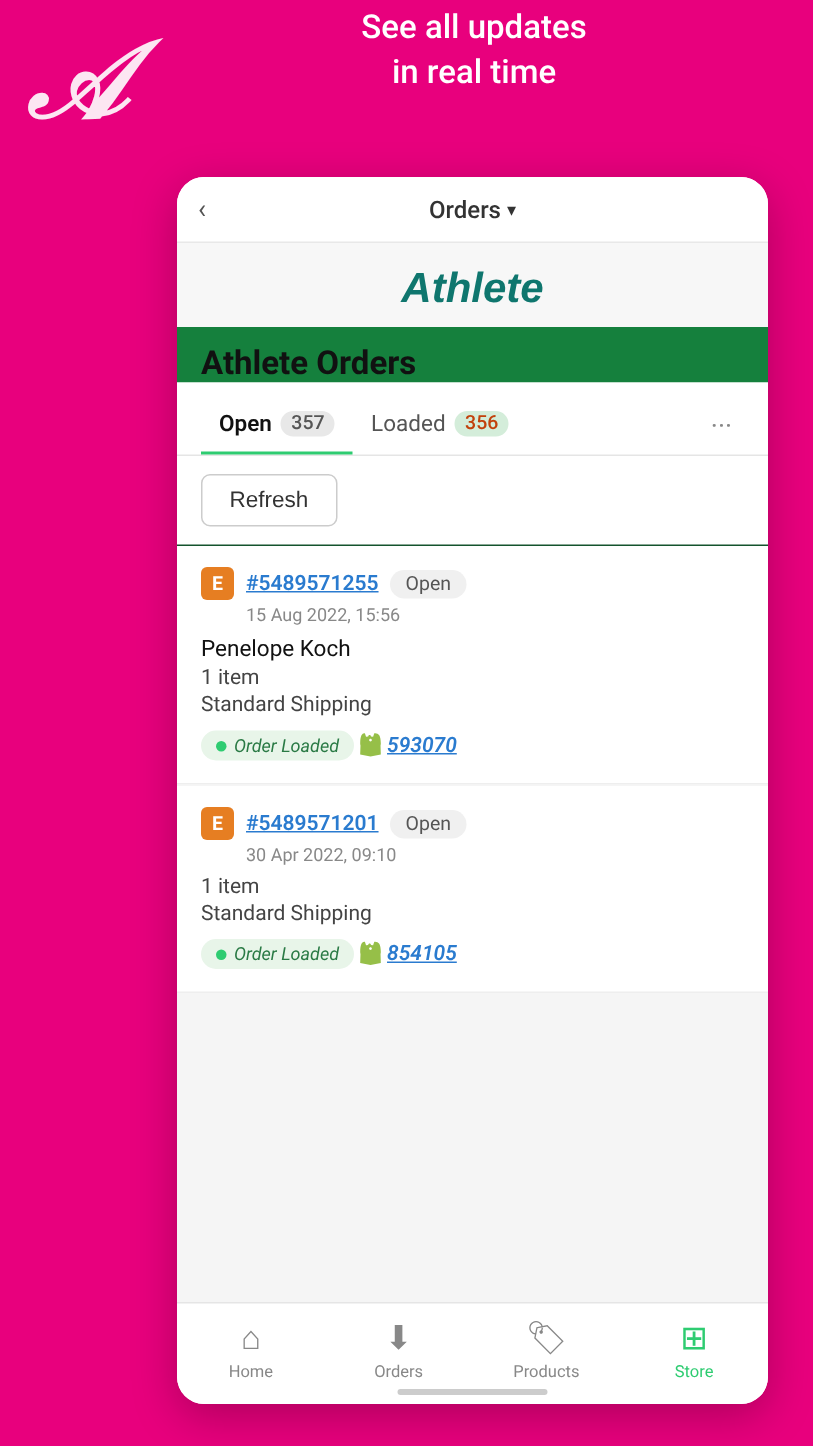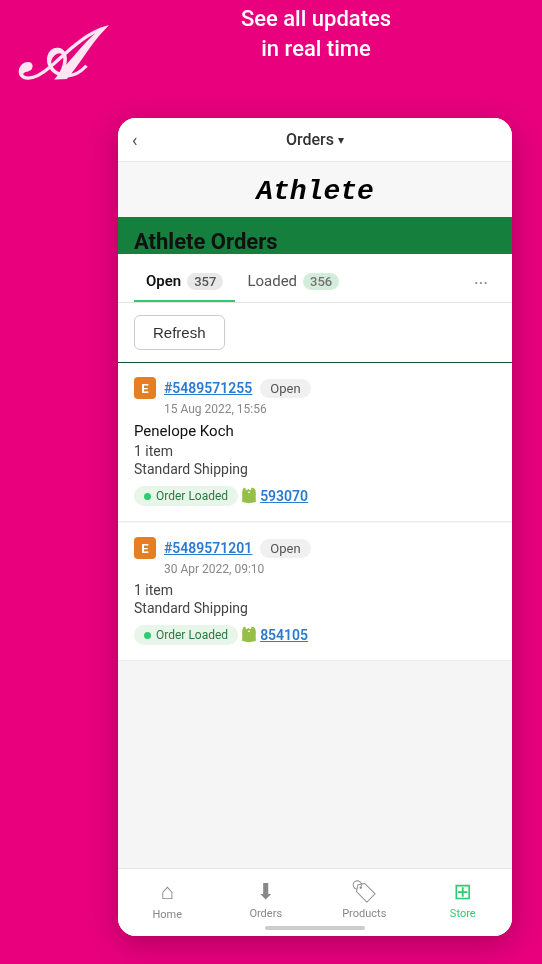--- a/index.html
+++ b/index.html
@@ -85,23 +85,23 @@
 
     
     .app-brand {
       text-align: center;
       padding: 14px 0 10px;
       background: #f7f7f7;
     }
     .app-brand-name {
       font-size: 28px;
       font-weight: 700;
-      color: #000000;
+      color: #0f766e;
       font-style: italic;
-      font-family: Liberation Mono, monospace;
+      font-family: Liberation Sans, sans-serif;
     }
 
     
     .page-title-area {
       padding: 12px 16px 0;
       background: #15803d;
     }
     .page-title {
       font-size: 22px;
       font-weight: 700;
@@ -135,21 +135,21 @@
     .tab-badge {
       background: #e8e8e8;
       color: #555;
       border-radius: 10px;
       padding: 1px 7px;
       font-size: 13px;
       font-weight: 500;
     }
     .tab-badge.green {
       background: #d4edda;
-      color: #737373;
+      color: #c2410c;
     }
     .tab-more {
       margin-left: auto;
       color: #888;
       font-size: 18px;
       cursor: pointer;
       padding: 4px 8px;
     }
 
     
@@ -233,20 +233,21 @@
     }
     .order-shipping {
       font-size: 14px;
       color: #444;
       margin-bottom: 8px;
     }
     .order-footer {
       display: flex;
       align-items: center;
       gap: 0;
+      font-style: italic;
     }
     .order-loaded-badge {
       background: #e8f5e9;
       color: #2a7a45;
       border-radius: 12px;
       padding: 3px 10px;
       font-size: 12px;
       display: flex;
       align-items: center;
       gap: 5px;

